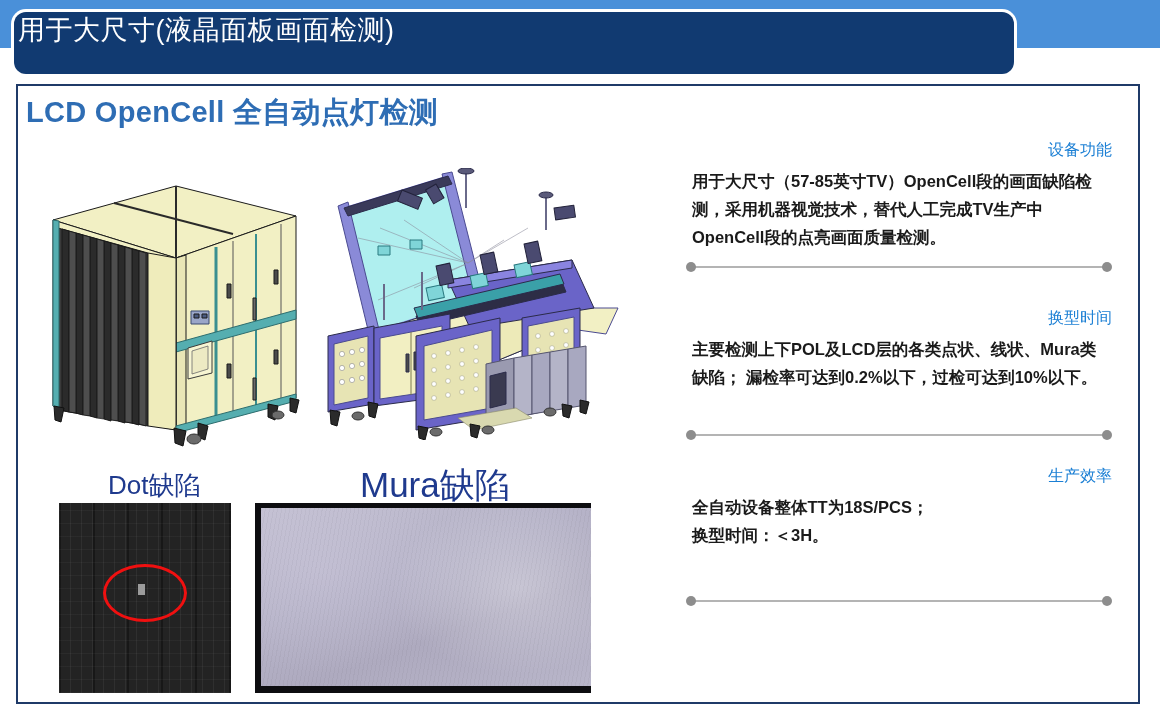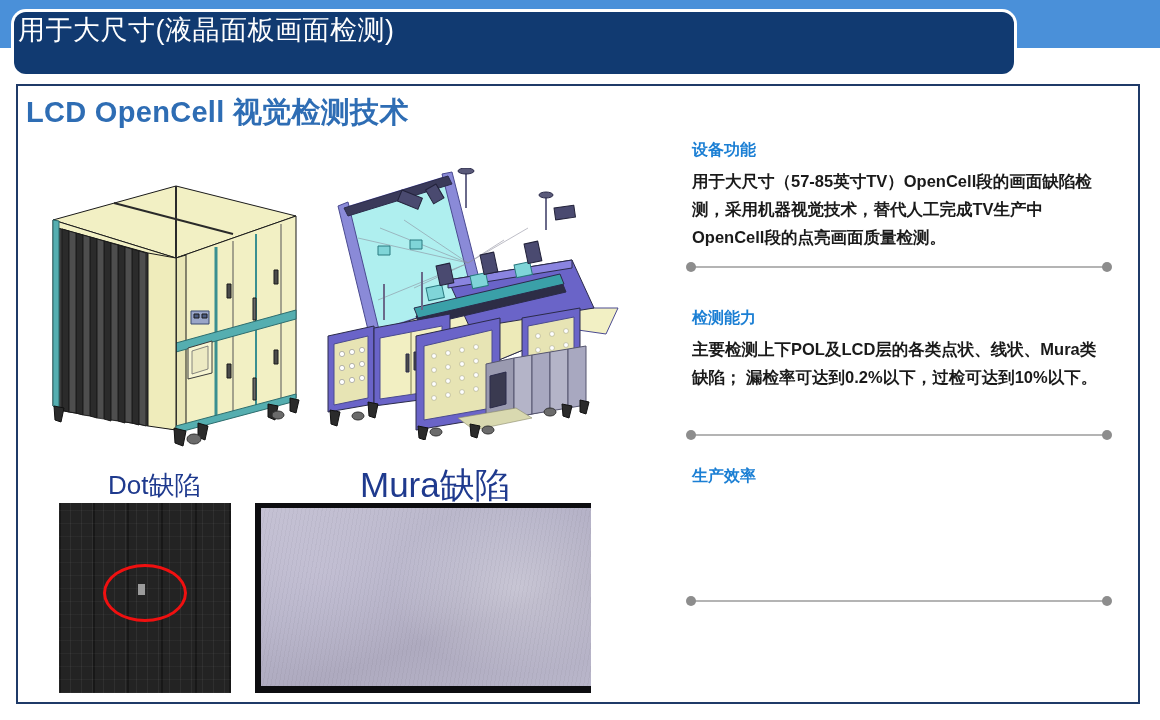--- a/index.html
+++ b/index.html
@@ -84,21 +84,21 @@
   }
   .mura-img .panel::after{
     content:"";position:absolute;inset:5px 0 7px 6px;
     background-image:repeating-linear-gradient(100deg, rgba(0,0,0,.035) 0 1px, transparent 1px 4px);
     pointer-events:none;
   }
   
   .info-col{position:absolute;left:686px;top:140px;width:426px;}
   .info-block{ position:absolute; left:0; width:426px; }
   .info-block h3{
-    margin:0 0 6px 6px;color:#1B7FD4;font-size:16px;font-weight:bold;
+    margin:0 0 6px 6px;color:#1B7FD4;font-size:16px;font-weight:normal;text-align:right;
   }
   .info-block p{
     margin:0 0 0 6px;color:#1a1a1a;font-size:16.5px;font-weight:bold;
     line-height:28px;
   }
   .divider{
     position:absolute;left:0;width:426px;height:10px;
   }
   .divider .bar{
     position:absolute;left:8px;right:8px;top:4px;height:2px;background:#b4b4b4;
@@ -110,21 +110,21 @@
   .divider .dot.r{right:0;}
 </style>
 </head>
 <body>
 
 <div class="top-band"></div>
 <div class="header-plate"></div>
 <div class="header-title">用于大尺寸(液晶面板画面检测)</div>
 
 <div class="content-frame"></div>
-<div class="slide-title">LCD OpenCell 视觉检测技术</div>
+<div class="slide-title">LCD OpenCell 全自动点灯检测</div>
 
 <div class="illus-cabinet">
 <svg viewBox="0 0 292 290" width="292" height="290">
   <g stroke="#1a1a1a" stroke-width="1" stroke-linejoin="round">
 
     <polygon points="25,62 148,28 268,58 148,100" fill="#F2F0C4"></polygon>
     <polyline points="86,45 205,76" fill="none" stroke="#2a2a2a" stroke-width="2"></polyline>
     <polyline points="148,28 148,100" fill="none" stroke="#2a2a2a" stroke-width="2"></polyline>
 
     <polygon points="148,100 268,58 268,240 148,272" fill="#F2F0C4"></polygon>
@@ -360,31 +360,33 @@
     <h3>设备功能</h3>
     <p>用于大尺寸（57-85英寸TV）OpenCell段的画面缺陷检测，采用机器视觉技术，替代人工完成TV生产中OpenCell段的点亮画面质量检测。</p>
   </div>
   <div class="divider" style="top:122px;">
     <div class="bar"></div>
     <div class="dot l"></div>
     <div class="dot r"></div>
   </div>
 
   <div class="info-block" style="top:168px;">
-    <h3>检测能力</h3>
+    <h3>换型时间</h3>
     <p>主要检测上下POL及LCD层的各类点状、线状、Mura类缺陷； 漏检率可达到0.2%以下，过检可达到10%以下。</p>
   </div>
   <div class="divider" style="top:290px;">
     <div class="bar"></div>
     <div class="dot l"></div>
     <div class="dot r"></div>
   </div>
 
   <div class="info-block" style="top:326px;">
     <h3>生产效率</h3>
+    <p style="white-space:pre-line;">全自动设备整体TT为18S/PCS；
+换型时间：＜3H。</p>
   </div>
   <div class="divider" style="top:456px;">
     <div class="bar"></div>
     <div class="dot l"></div>
     <div class="dot r"></div>
   </div>
 
 </div>
 
 </body></html>

